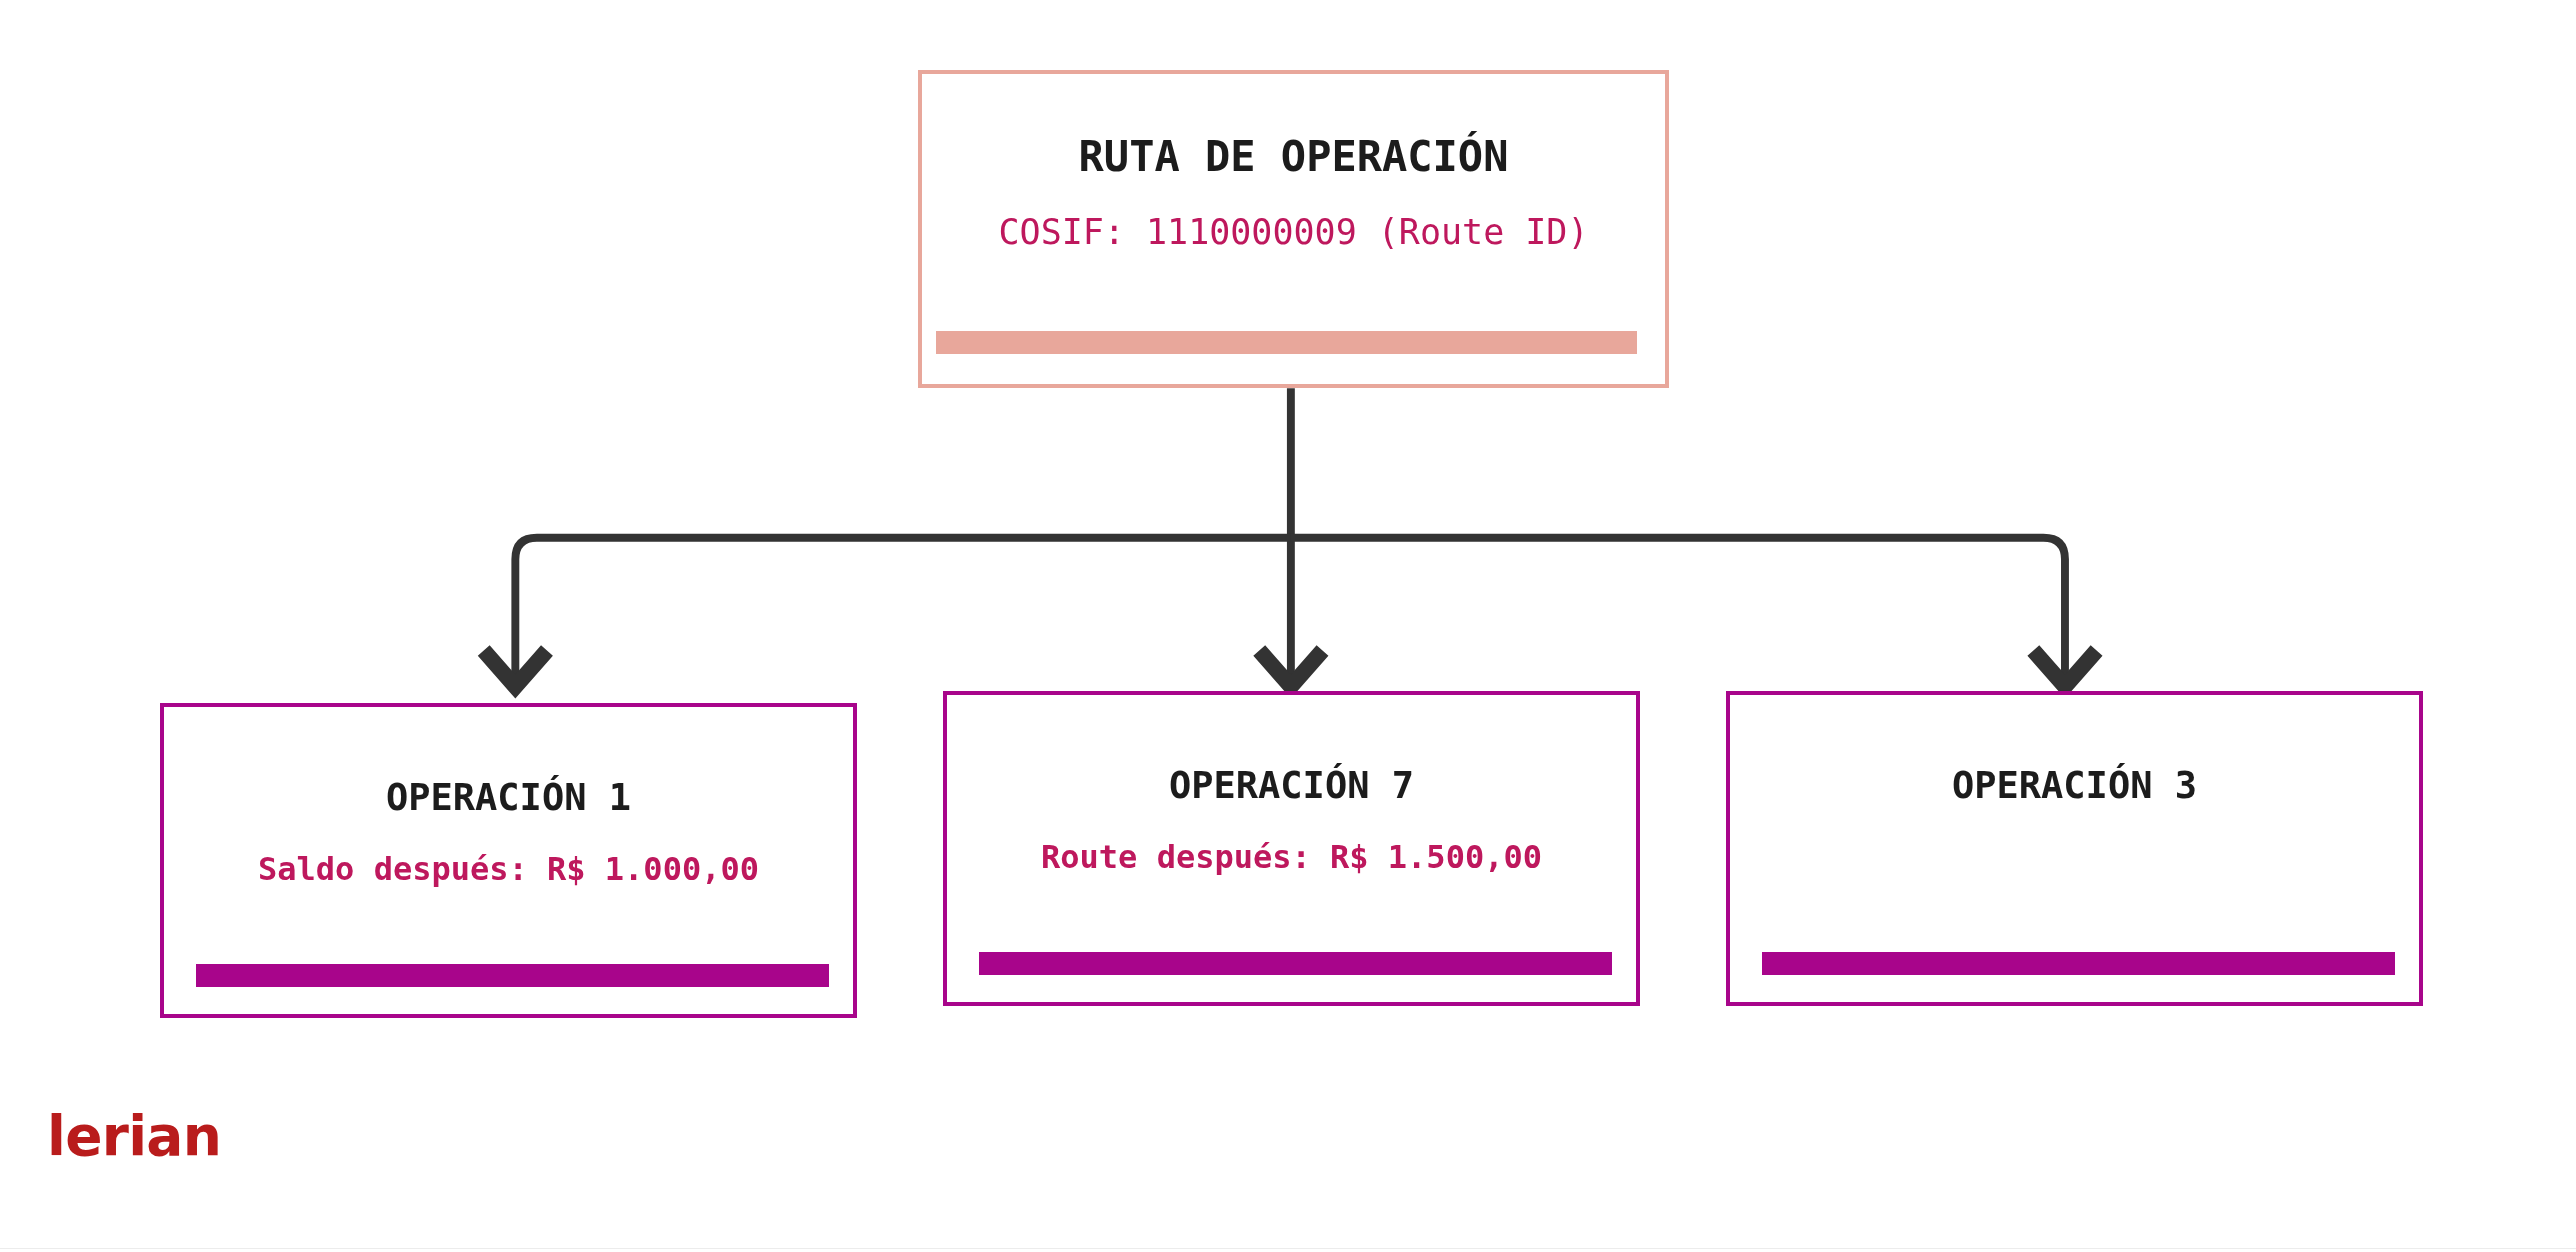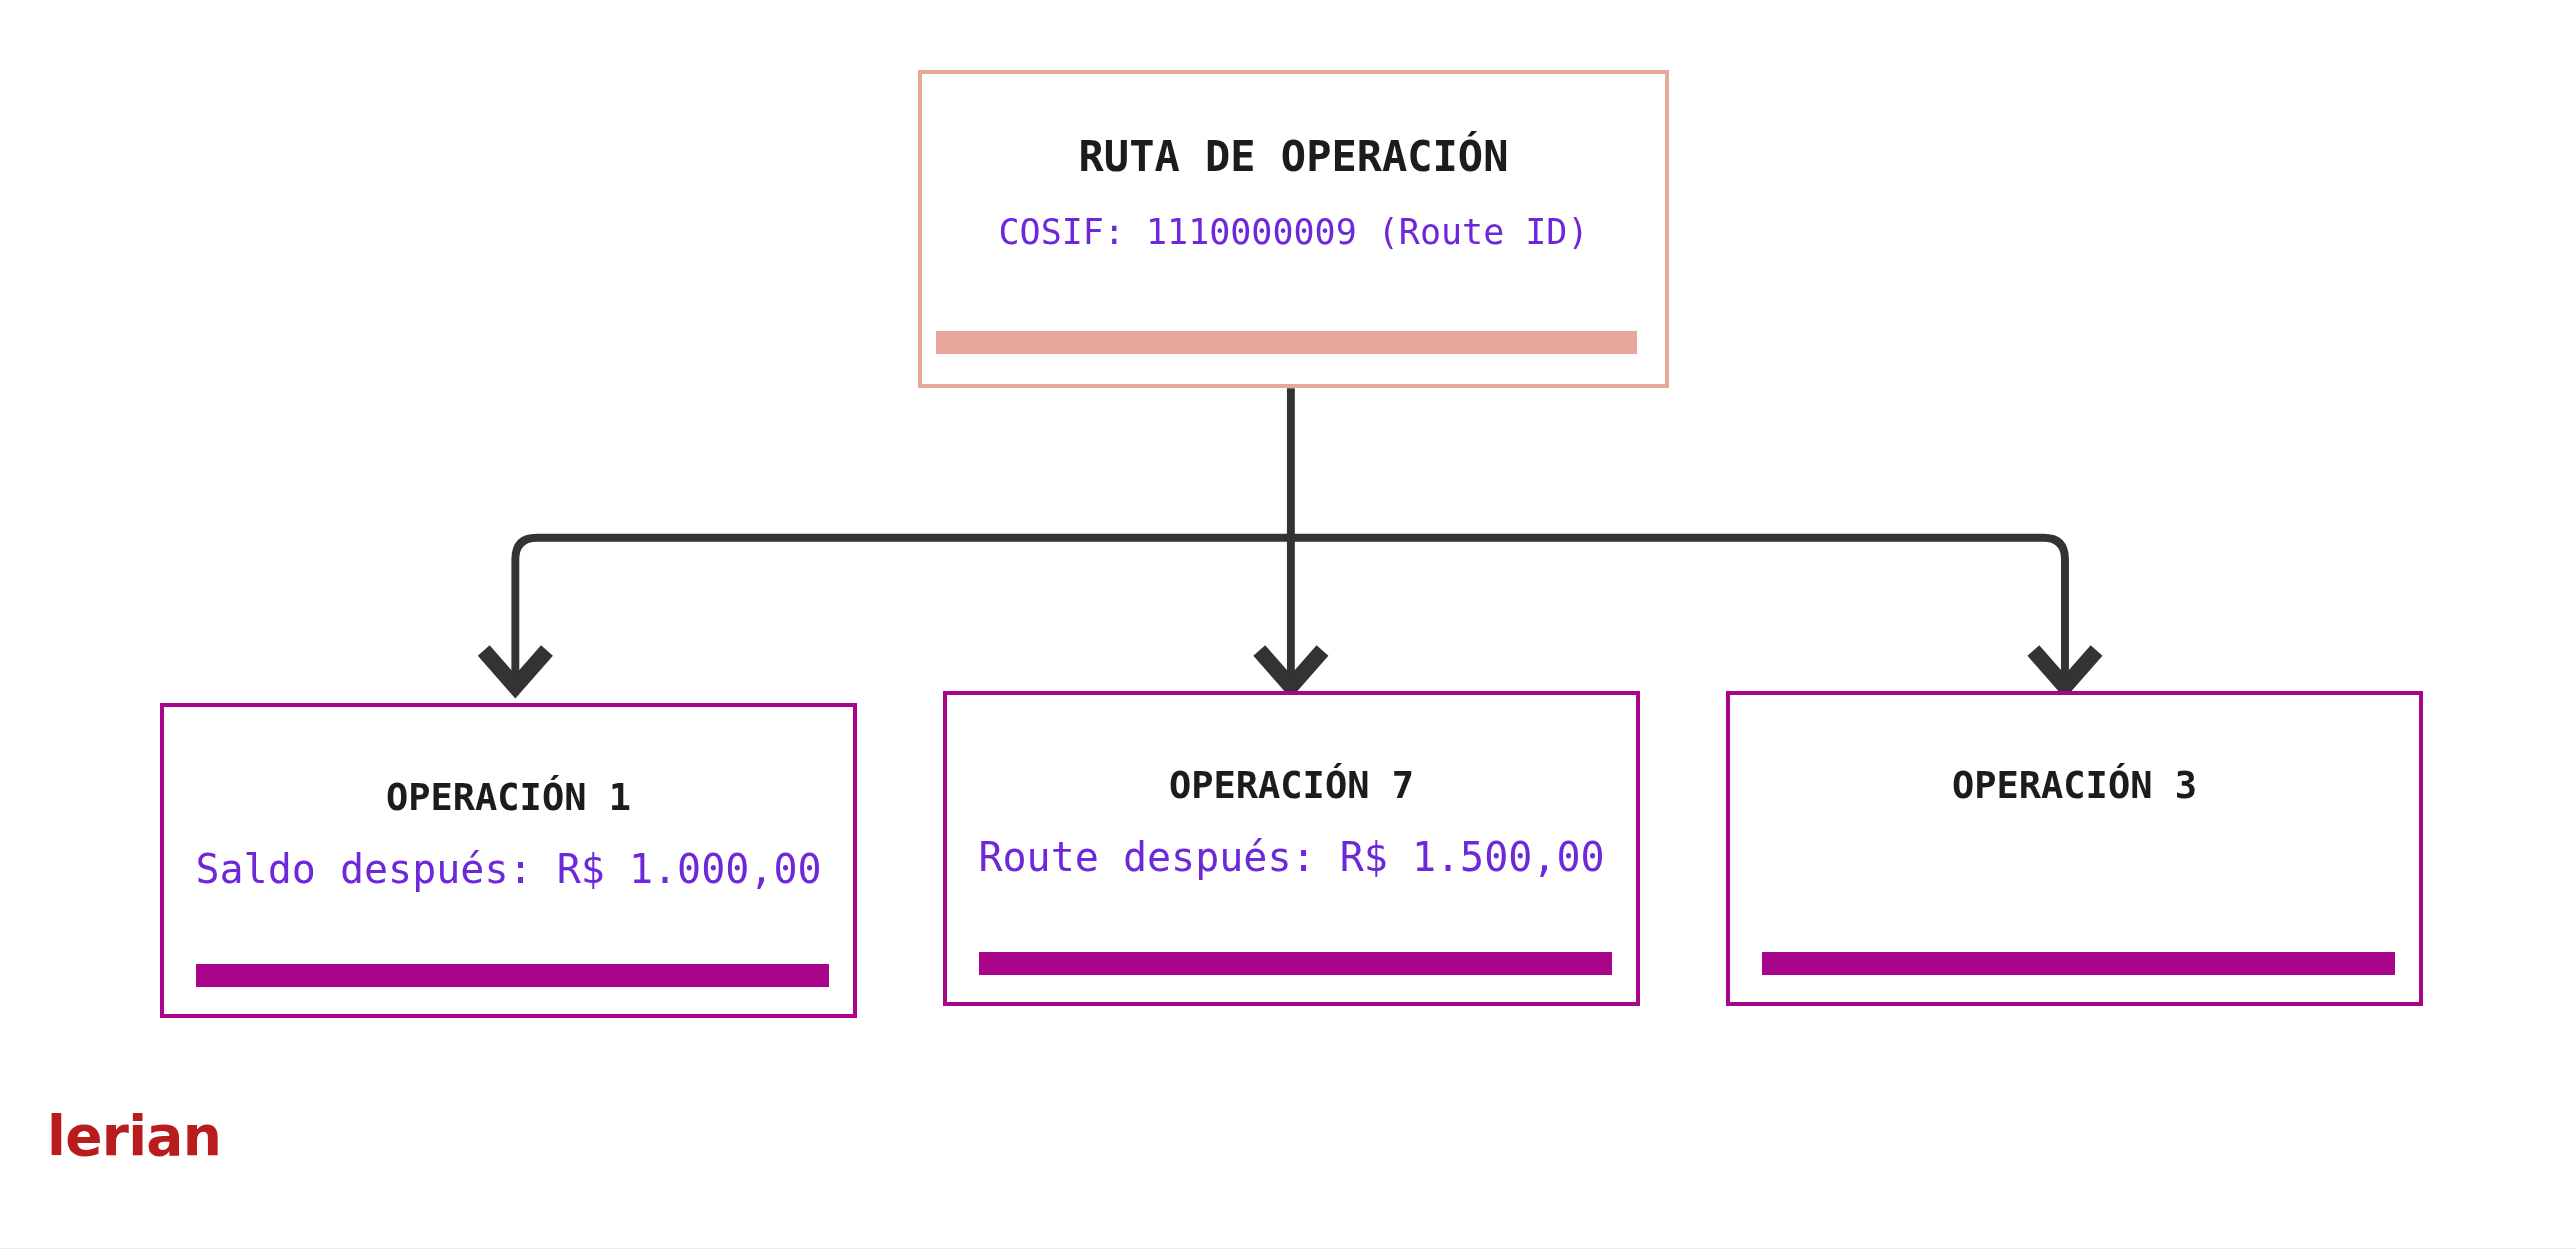--- a/index.html
+++ b/index.html
@@ -46,21 +46,21 @@
     font-weight: bold;
     color: #1c1c1c;
     letter-spacing: 0px;
     white-space: nowrap;
     text-align: center;
   }
 
   .node-sub {
     font-family: "DejaVu Sans Mono", monospace;
     font-weight: normal;
-    color: #6d28d9;
+    color: #be185d;
     white-space: nowrap;
     text-align: left;
   }
 
   .node-bar {
     position: absolute;
     box-sizing: border-box;
   }
 
   
@@ -95,23 +95,24 @@
     width: 697px;
     height: 315px;
     border: 4.3px solid #A8058B;
   }
   .child-node .node-title {
     font-size: 37px;
     line-height: 37px;
     margin-top: 72px;
   }
   .child-node .node-sub {
-    font-size: 40px;
+    font-size: 32px;
     line-height: 32px;
     margin-top: 37px;
+    font-weight: bold;
   }
   .child-node .node-bar {
     left: 32px;
     top: 257px;
     width: 633px;
     height: 23px;
     background: #A8058B;
   }
 
   #child-node-0 { left: 160px; margin-top: 12px; }

